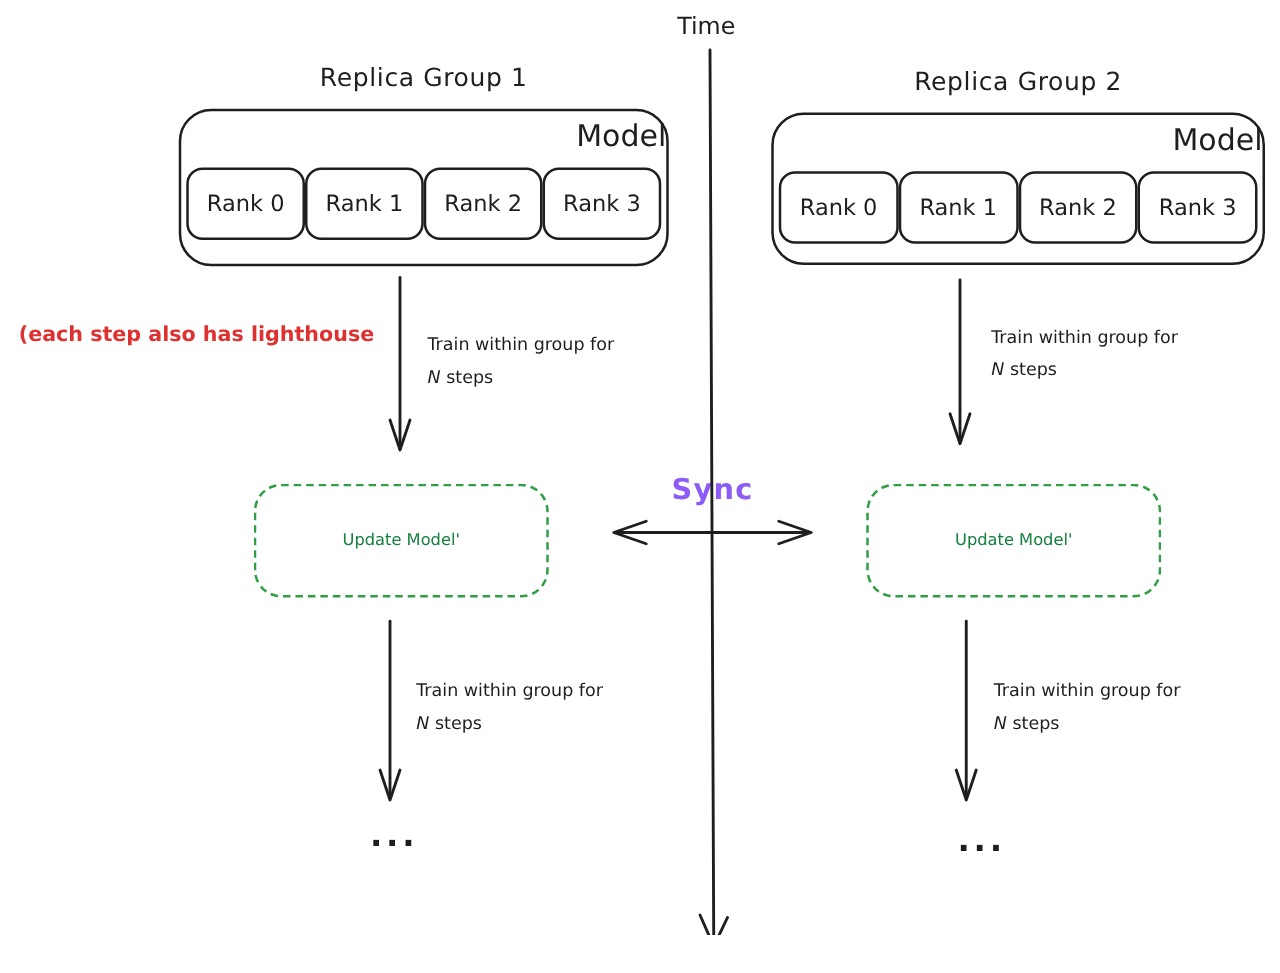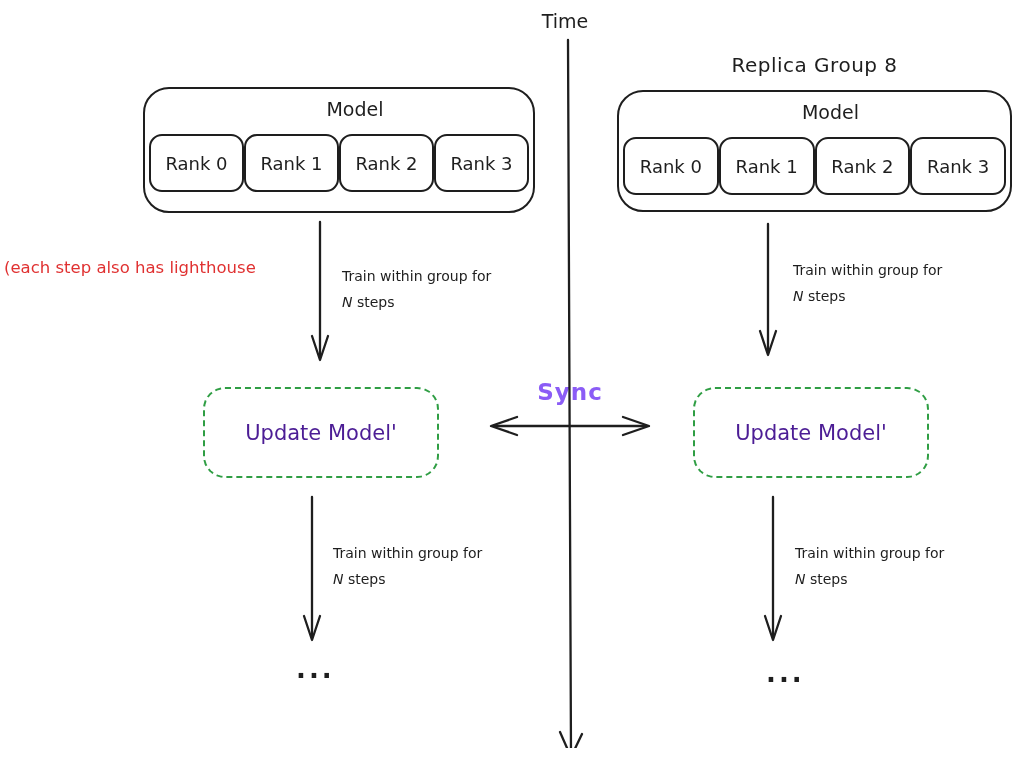--- a/index.html
+++ b/index.html
@@ -6,70 +6,71 @@
   .canvas{
     position:relative;width:1024px;height:748px;background:#ffffff;
     font-family:"DejaVu Sans","Liberation Sans",sans-serif;color:#1e1e1e;overflow:hidden;
   }
   .abs{position:absolute;}
   .center{text-align:center;}
   .title{font-size:20px;letter-spacing:.5px;}
   .group-box{
     box-sizing:border-box;border:2.5px solid #1e1e1e;border-radius:26px;background:#fff;
   }
-  .model-label{font-size:19px;margin-top:8px;text-align:center;line-height:24px;padding-left:32px;}
+  .model-label{font-size:24px;margin-top:8px;text-align:right;line-height:24px;padding-left:32px;}
   .ranks-row{display:flex;gap:0;padding:0 4px;margin-top:13px;}
   .rank-box{
     box-sizing:border-box;flex:1;height:58px;border:2.5px solid #1e1e1e;border-radius:13px;
     display:flex;align-items:center;justify-content:center;font-size:18px;background:#fff;
   }
   .dashed-box{
     box-sizing:border-box;border:2.5px dashed #2f9e44;border-radius:22px;background:#fff;
-    display:flex;align-items:center;justify-content:center;font-size:21px;color:#4c1d95;
+    display:flex;align-items:center;justify-content:center;font-size:13px;color:#15803d;
   }
   .annotation{color:#e03131;font-size:16.5px;line-height:20px;}
   .train-label{font-size:14px;line-height:26px;}
   .train-label .n{font-style:italic;}
   .sync-label{color:#8b5cf6;font-size:23px;font-weight:600;letter-spacing:1px;}
   .time-label{font-size:19px;}
   .ellipsis{font-size:26px;font-weight:700;letter-spacing:3px;line-height:10px;}
   svg.arrows{position:absolute;left:0;top:0;pointer-events:none;}
   svg.arrows line, svg.arrows polyline{
     stroke:#1e1e1e;stroke-width:2.3;fill:none;stroke-linecap:round;stroke-linejoin:round;
   }
 </style>
 </head>
 <body>
 
 <div class="canvas">
 
   <div class="abs center time-label" style="left:525px;top:10px;width:80px;">Time</div>
 
+  <div class="abs center title" style="left:143px;top:50px;width:392px;">Replica Group 1</div>
   <div class="abs group-box" style="left:143px;top:87px;width:392px;height:126px;">
     <div class="model-label">Model</div>
     <div class="ranks-row">
       <div class="rank-box">Rank 0</div>
       <div class="rank-box">Rank 1</div>
       <div class="rank-box">Rank 2</div>
       <div class="rank-box">Rank 3</div>
     </div>
   </div>
 
-  <div class="abs center title" style="left:617px;top:53px;width:395px;">Replica Group 8</div>
+  <div class="abs center title" style="left:617px;top:53px;width:395px;">Replica Group 2</div>
   <div class="abs group-box" style="left:617px;top:90px;width:395px;height:122px;">
     <div class="model-label">Model</div>
     <div class="ranks-row">
       <div class="rank-box">Rank 0</div>
       <div class="rank-box">Rank 1</div>
       <div class="rank-box">Rank 2</div>
       <div class="rank-box">Rank 3</div>
     </div>
   </div>
 
-  <div class="abs annotation" style="left:4px;top:258px;width:300px;">
+  <div class="abs annotation" style="left:15px;top:258px;width:300px;font-weight:bold;">
     <div>(each step also has lighthouse</div>
   </div>
 
   <div class="abs train-label" style="left:342px;top:263px;">
     <span>Train within group for</span><br>
     <span class="n">N</span><span> steps</span>
   </div>
   <div class="abs train-label" style="left:793px;top:257px;">
     <span>Train within group for</span><br>
     <span class="n">N</span><span> steps</span>

